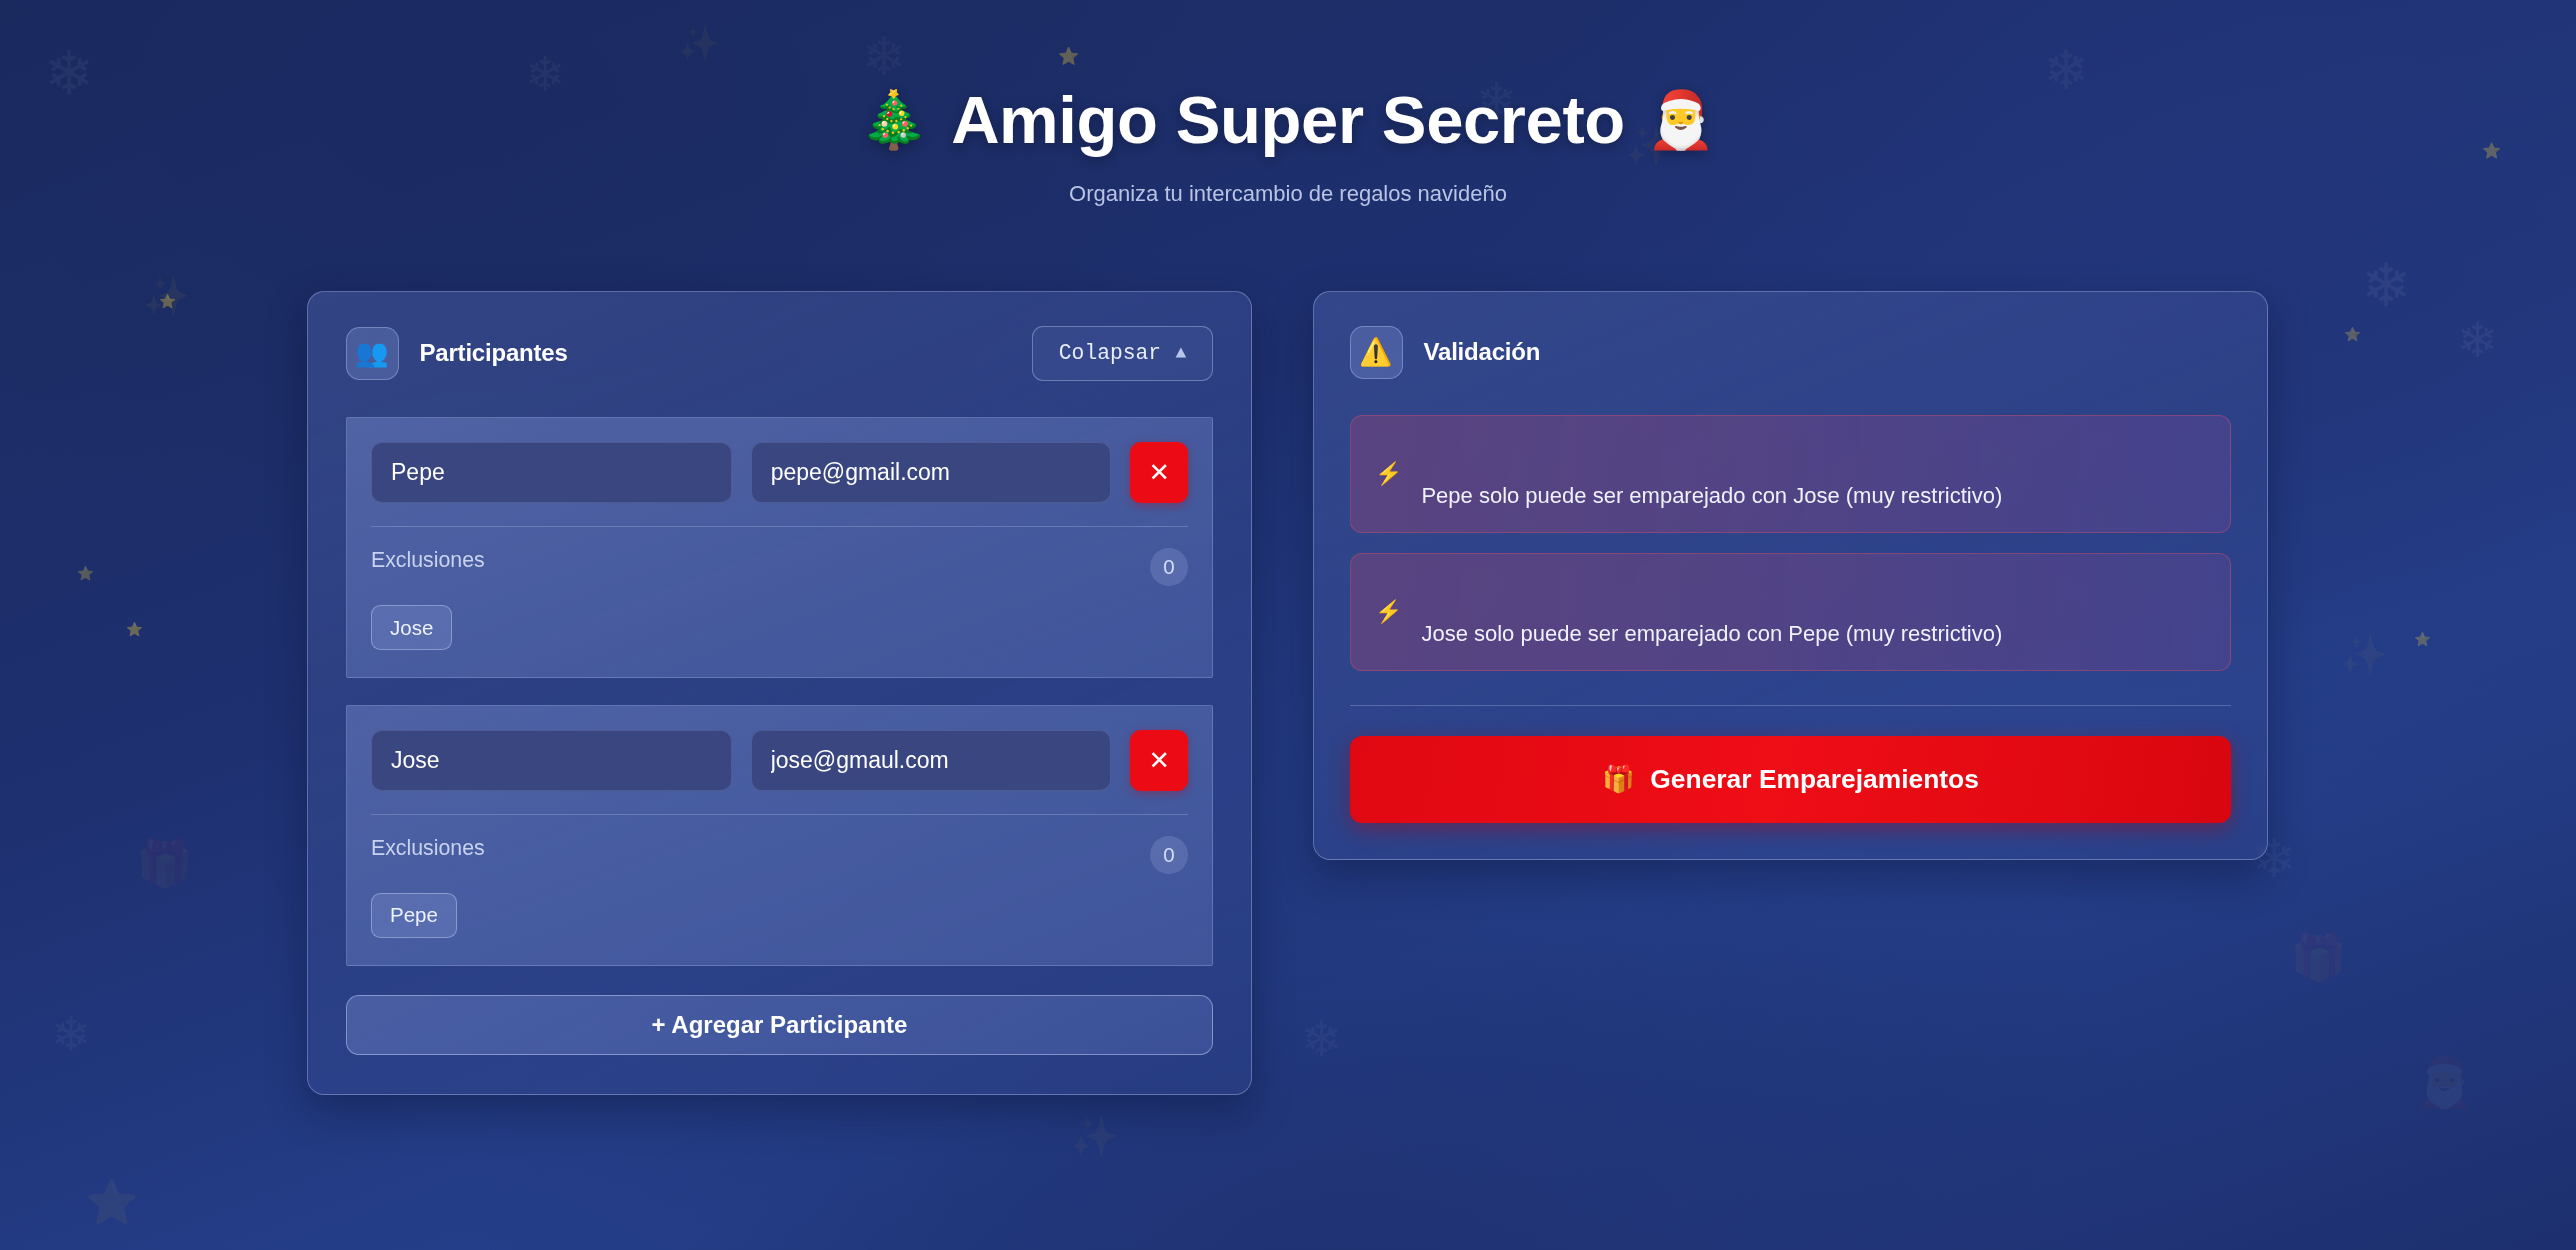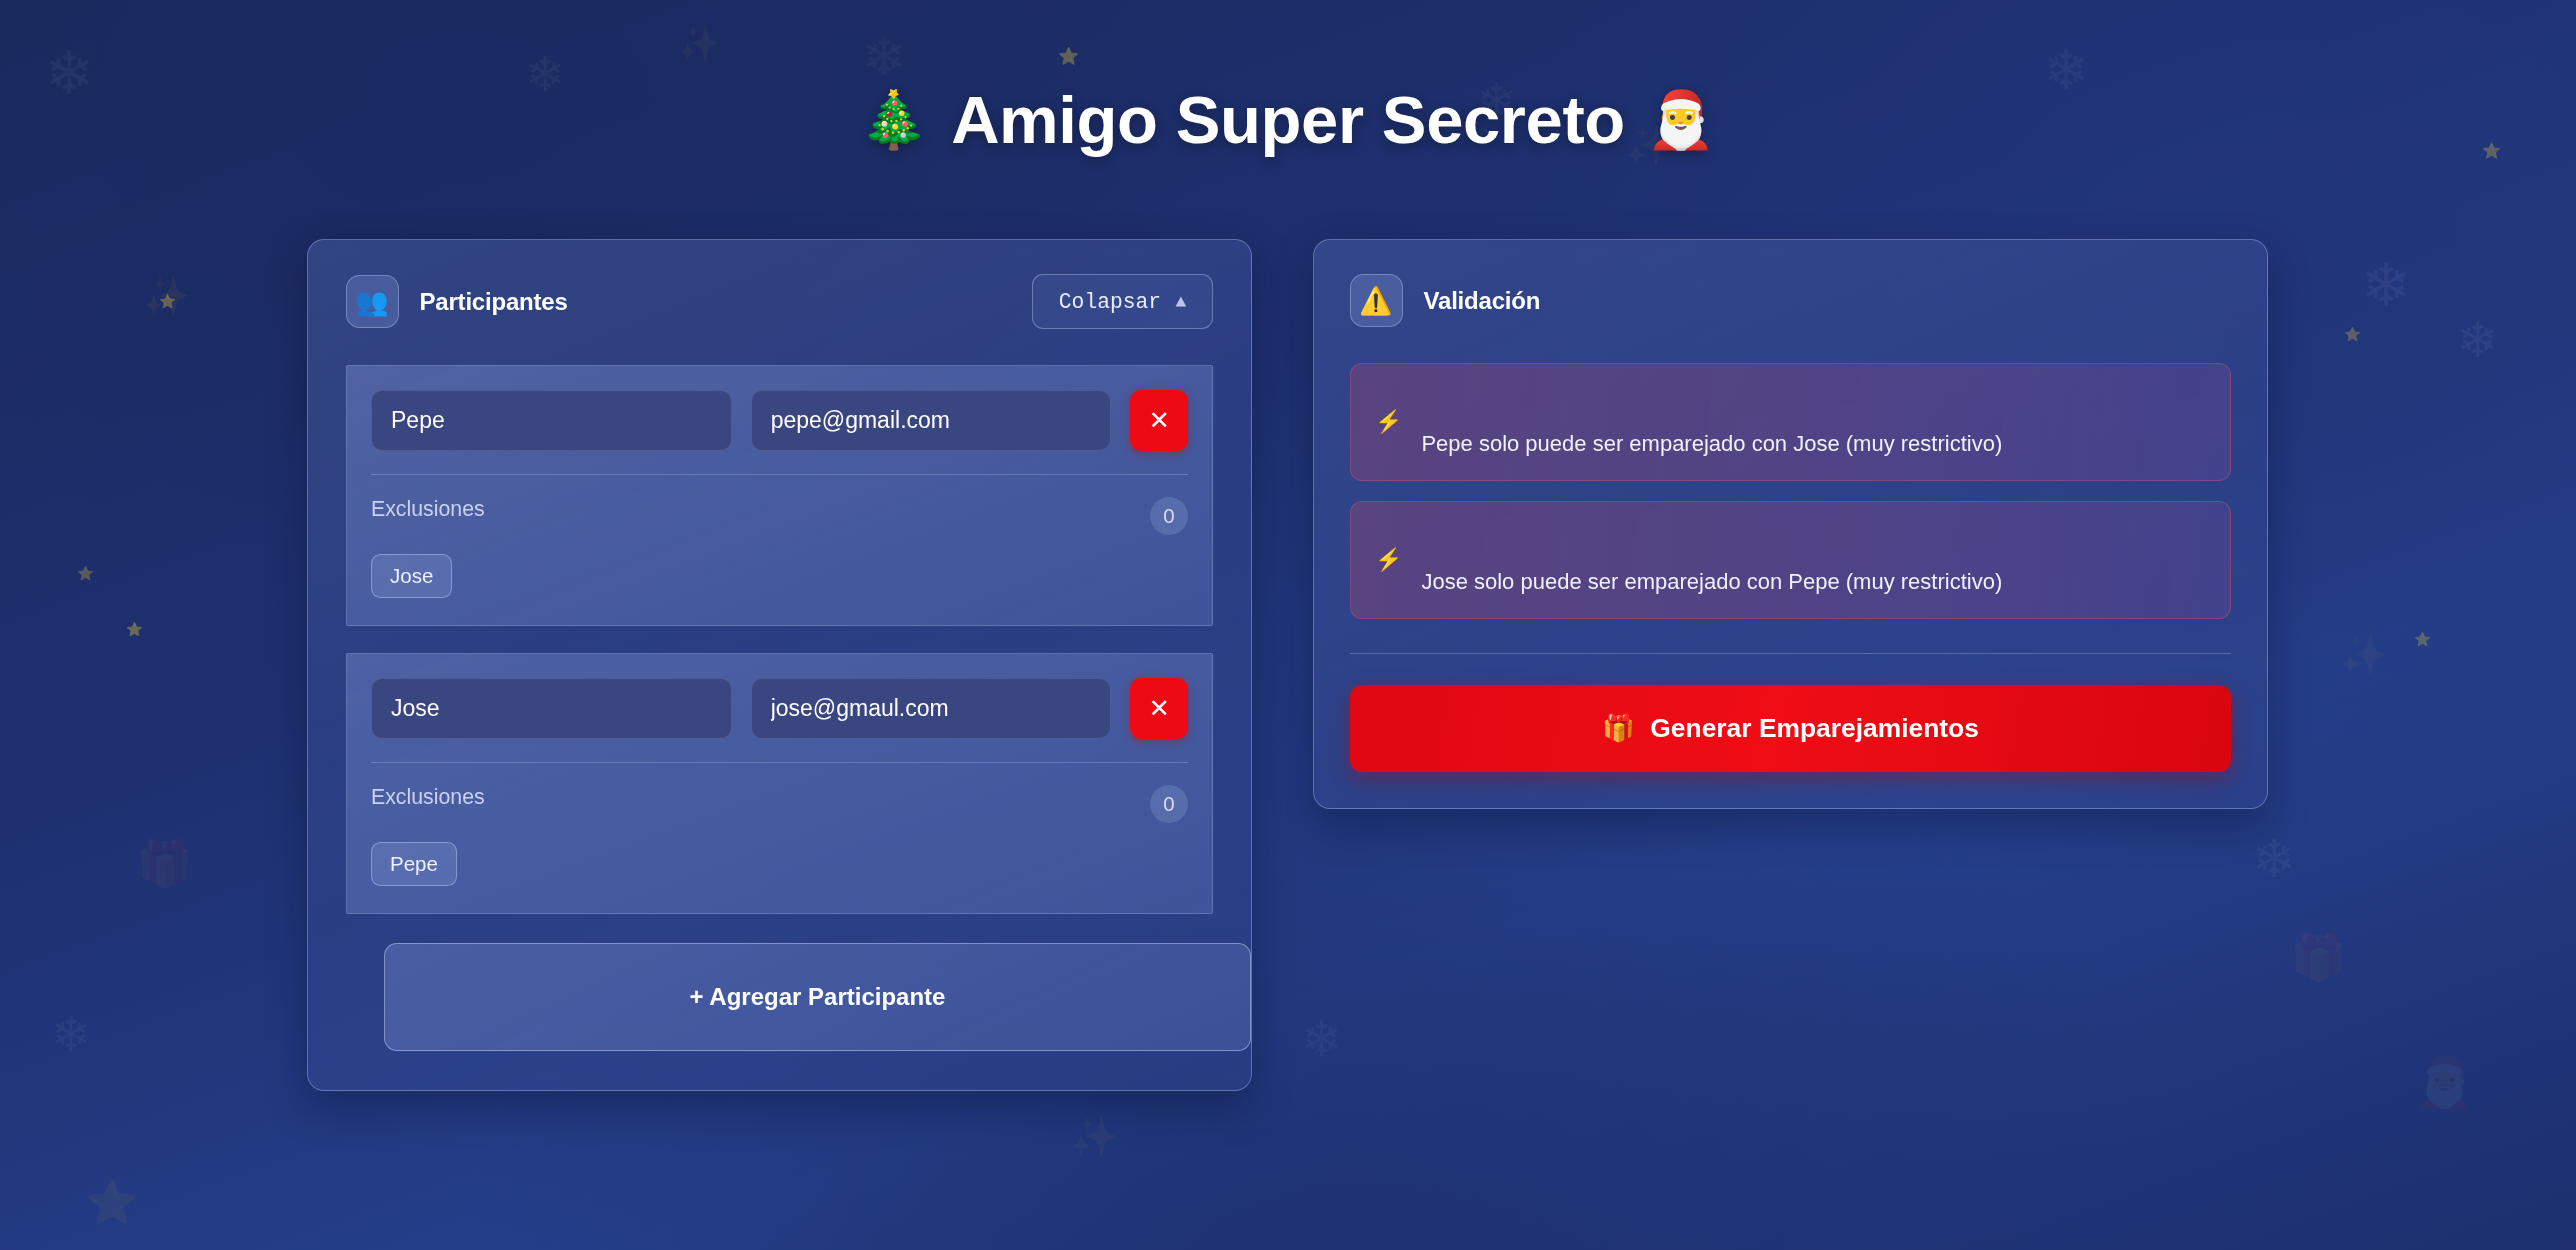--- a/index.html
+++ b/index.html
@@ -217,30 +217,29 @@
     color: #eef2fd;
     font-size: 20.5px;
     cursor: pointer;
     font-family: "Liberation Sans", sans-serif;
   }
 
   .add-btn {
     display: block;
     width: 100%;
     margin-top: 29px;
-    padding: 39px 0;
+    padding: 15px 0;
     border-radius: 12.8px;
     border: 1.3px solid rgba(198,210,246,0.50);
     background: linear-gradient(155deg, rgba(110,131,197,0.46) 0%, rgba(88,110,182,0.40) 100%);
     color: #ffffff;
     font-size: 24px;
     font-weight: bold;
     cursor: pointer;
     font-family: "Liberation Sans", sans-serif;
-    margin-left: 38px;
   }
 
   
   .warn-list { display: flex; flex-direction: column; gap: 19.6px; margin-top: 32px; }
   .warn-item {
     display: flex;
     align-items: center;
     gap: 19px;
     padding: 23px 24px;
     border-radius: 12px;
@@ -307,20 +306,21 @@
   </div>
 
 <div class="page">
 
   <div class="header">
     <h1 class="title">
       <span class="emo">🎄</span>
       <span>Amigo Super Secreto</span>
       <span class="emo">🎅</span>
     </h1>
+    <div class="subtitle">Organiza tu intercambio de regalos navideño</div>
   </div>
 
   <div class="main">
 
     <div class="panel panel-left">
 
       <div class="panel-head">
         <div class="panel-head-left">
           <div class="icon-badge">👥</div>
           <div class="panel-title">Participantes</div>

